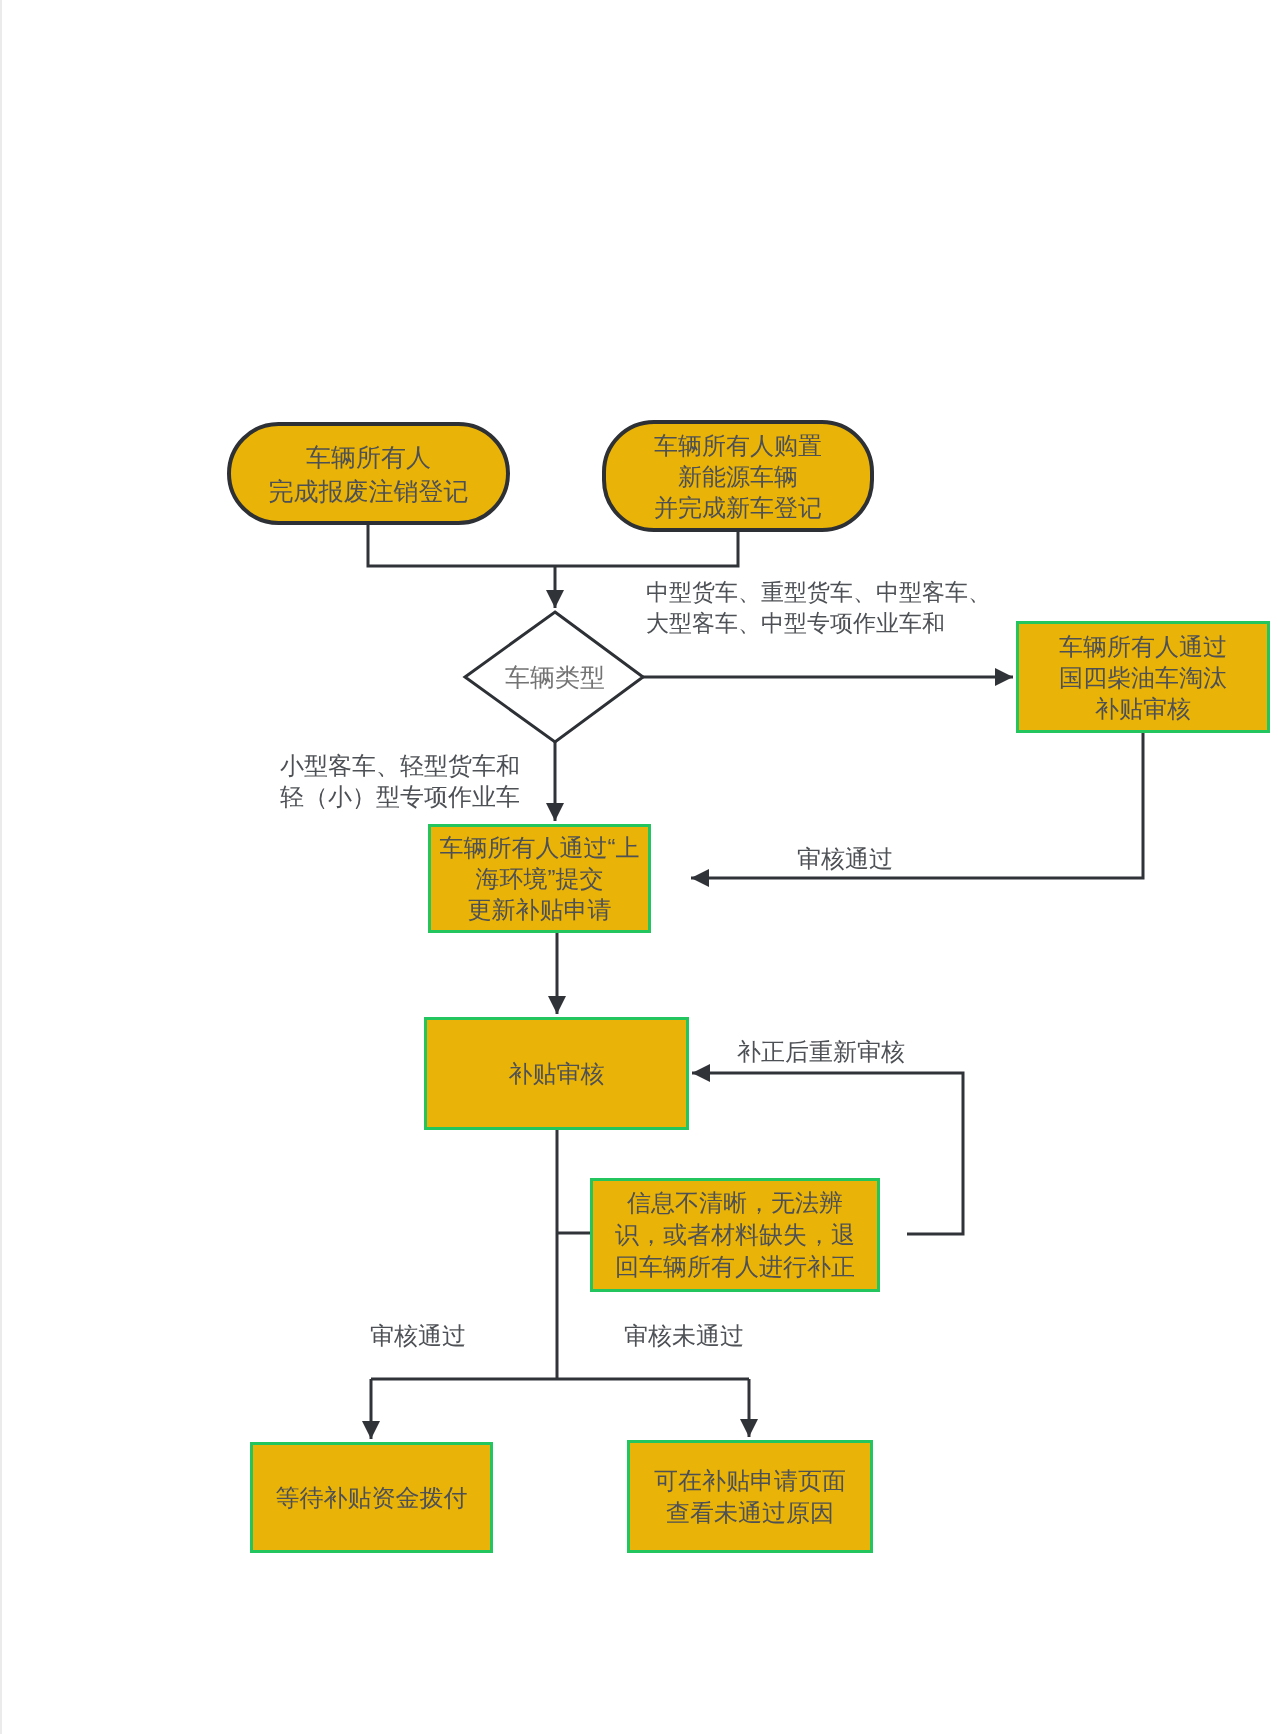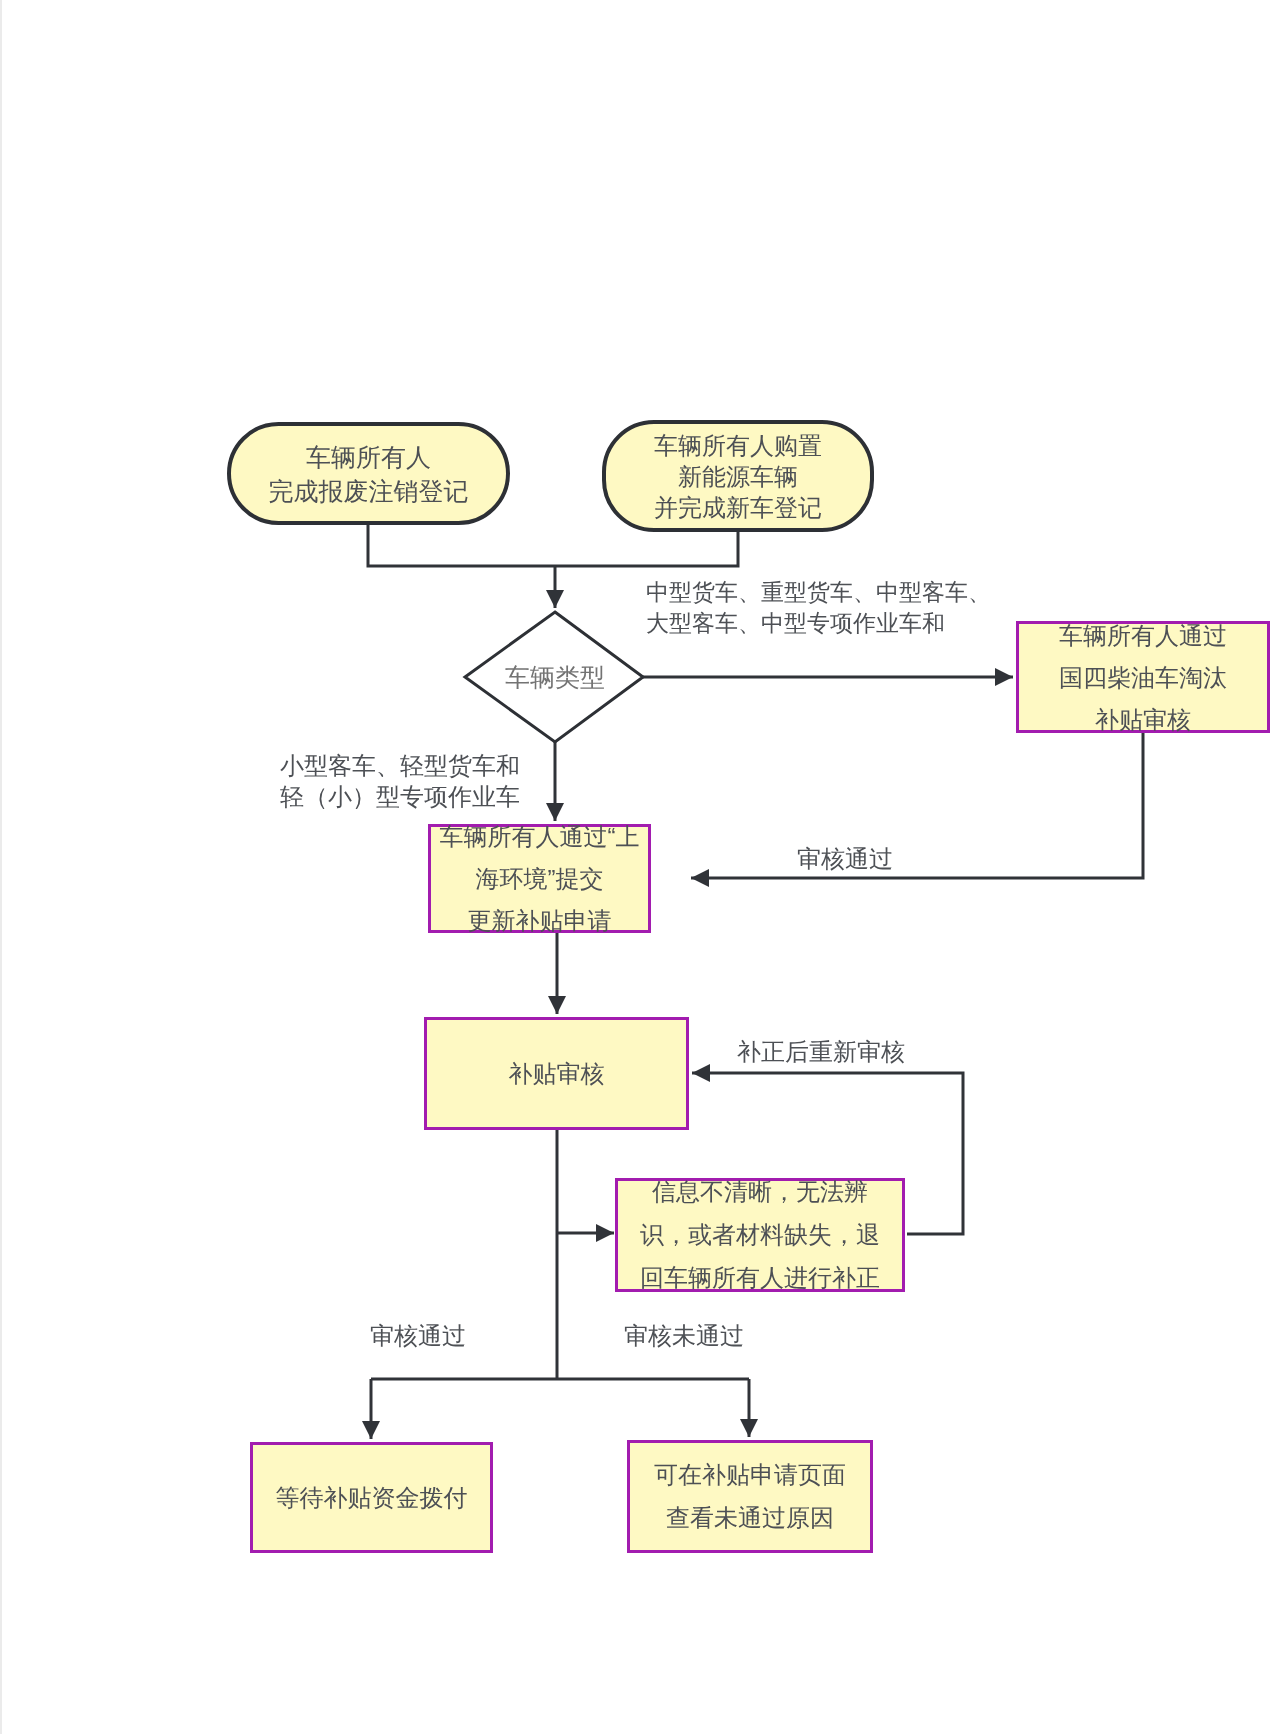--- a/index.html
+++ b/index.html
@@ -16,23 +16,23 @@
   }
   svg.connectors{position:absolute;left:0;top:0;}
   .node{
     position:absolute;
     box-sizing:border-box;
     display:flex;flex-direction:column;
     align-items:center;justify-content:center;
     color:#4d5055;
     font-size:24px;line-height:32px;
     text-align:center;
-    background:#fef9c3;
+    background:#eab308;
   }
-  .rect{border:3px solid #a21caf;gap:11px;}
+  .rect{border:3px solid #22c55e;}
   .stadium{border:4px solid #2d3035;border-radius:52px;font-size:25px;line-height:34px;}
   .diamond-text{
     position:absolute;
     color:#737373;font-size:25px;line-height:30px;text-align:center;
   }
   .edge-label{
     position:absolute;
     color:#4d5055;
     font-size:24px;line-height:31px;
     white-space:nowrap;
@@ -103,21 +103,21 @@
   <div class="node rect" style="left:428px;top:824px;width:223px;height:109px;line-height:31px;">
     <div class="nl">车辆所有人通过“上</div>
     <div class="nl">海环境”提交</div>
     <div class="nl">更新补贴申请</div>
   </div>
 
   <div class="node rect" style="left:424px;top:1017px;width:265px;height:113px;">
     <div class="nl">补贴审核</div>
   </div>
 
-  <div class="node rect" style="left:615px;top:1178px;width:290px;height:114px;line-height:32px;">
+  <div class="node rect" style="left:590px;top:1178px;width:290px;height:114px;line-height:32px;">
     <div class="nl">信息不清晰，无法辨</div>
     <div class="nl">识，或者材料缺失，退</div>
     <div class="nl">回车辆所有人进行补正</div>
   </div>
 
   <div class="node rect" style="left:250px;top:1442px;width:243px;height:111px;">
     <div class="nl">等待补贴资金拨付</div>
   </div>
 
   <div class="node rect" style="left:627px;top:1440px;width:246px;height:113px;line-height:32px;">

